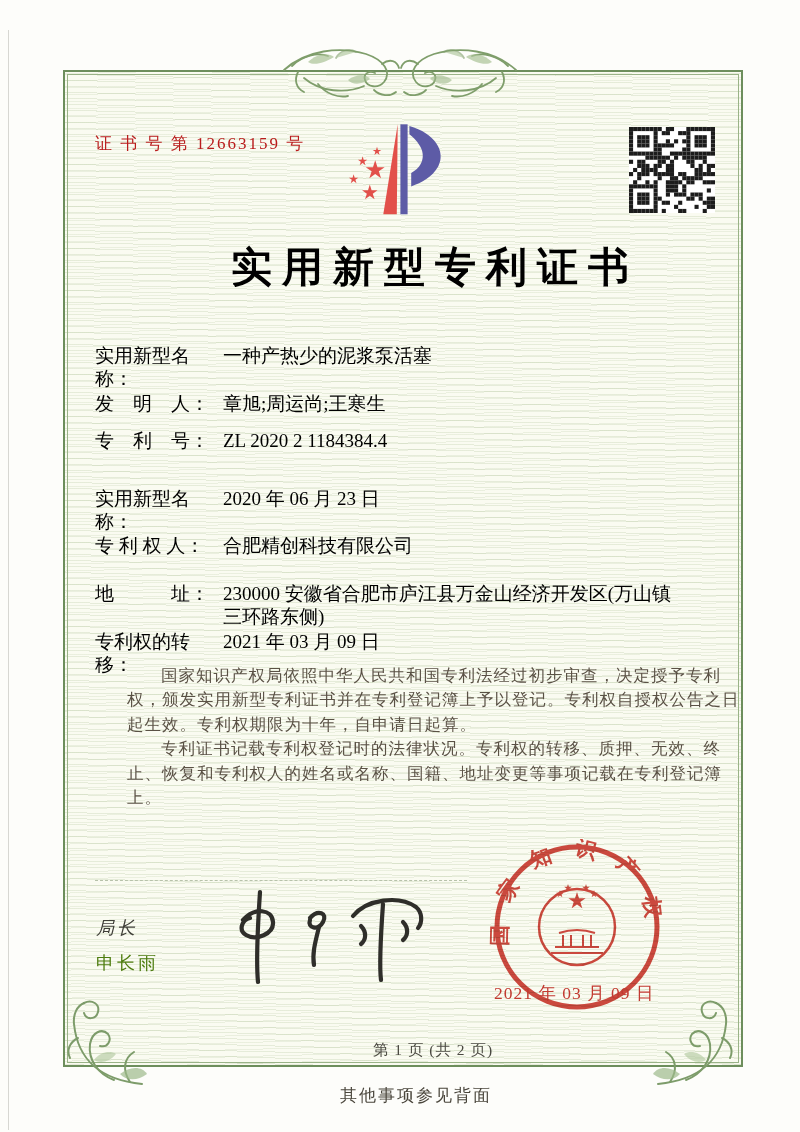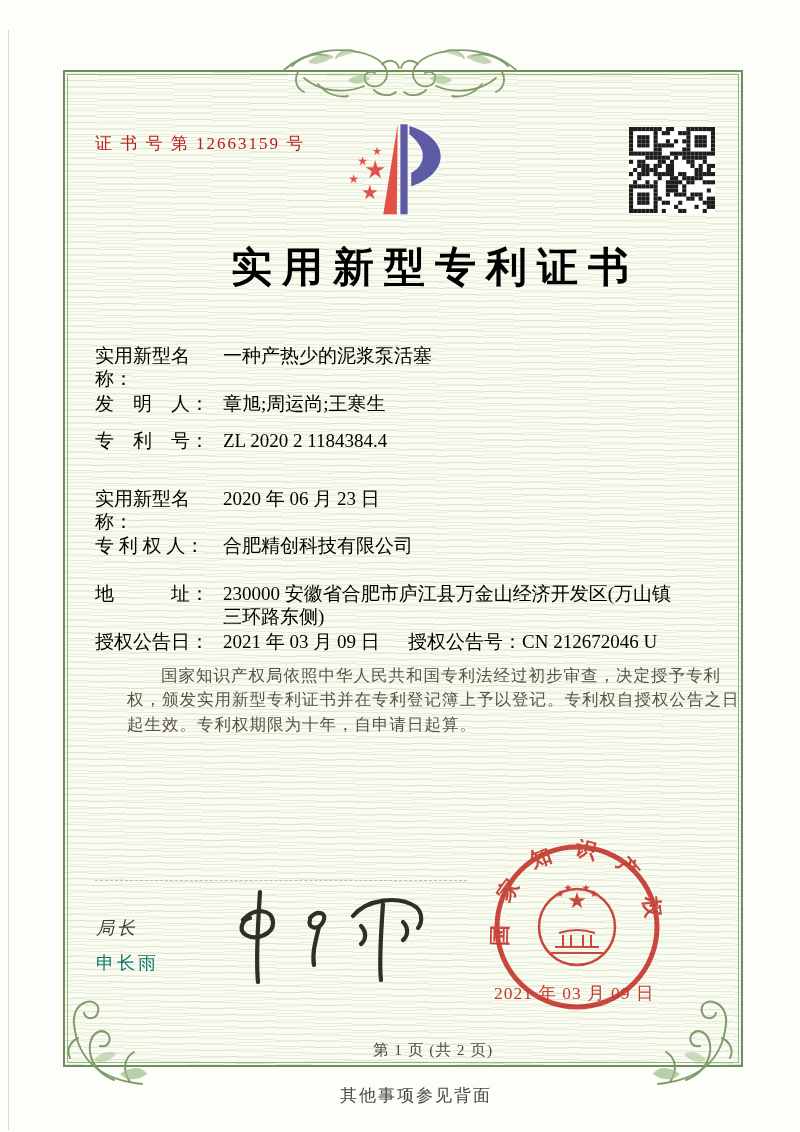--- a/index.html
+++ b/index.html
@@ -42,21 +42,21 @@
 
   .body-text{position:absolute;left:95px;top:664px;width:616px;margin-left:32px;}
   .body-text p{
     margin:0;font-size:16.5px;line-height:24.4px;letter-spacing:1px;
     color:#5a5145;text-indent:34px;
   }
 
   .micro-line{position:absolute;left:95px;top:880px;width:372px;border-top:1px dashed #b7c2aa;}
 
   .sig-title{position:absolute;left:96px;top:916px;font-size:18px;letter-spacing:3px;color:#3f3e38;font-style:italic;}
-  .sig-name{position:absolute;left:96px;top:951px;font-size:18px;letter-spacing:3px;color:#0f766e;}
+  .sig-name{position:absolute;left:96px;top:951px;font-size:18px;letter-spacing:3px;color:#4d7c0f;}
   .sig-scribble{position:absolute;left:215px;top:882px;}
 
   .seal{position:absolute;left:489px;top:839px;mix-blend-mode:multiply;opacity:.95;}
   .seal-date{position:absolute;left:494px;top:981px;font-size:17.5px;letter-spacing:1px;color:#c23a31;}
 
   .page-info{position:absolute;left:63px;top:1040px;width:740px;text-align:center;font-size:15.5px;color:#4b4a42;letter-spacing:1px;}
   .back-note{position:absolute;left:16px;top:1084px;width:800px;text-align:center;font-size:17px;color:#4a463c;letter-spacing:2px;}
 </style>
 </head>
 <body>
@@ -374,28 +374,26 @@
 <div class="row" style="top:487px">
   <span class="lbl">实用新型名称：</span><span class="val">2020 年 06 月 23 日</span>
 </div>
 <div class="row" style="top:534px">
   <span class="lbl">专 利 权 人：</span><span class="val">合肥精创科技有限公司</span>
 </div>
 <div class="row" style="top:582px">
   <span class="lbl">地　　　址：</span><span class="val val-narrow">230000 安徽省合肥市庐江县万金山经济开发区(万山镇三环路东侧)</span>
 </div>
 <div class="row" style="top:630px">
-  <span class="lbl">授权公告日：</span><span class="val">2021 年 03 月 09 日</span>
-  <span class="pair2">
-    <span>授权公告号：</span><span>CN 212672046 U</span>
-  </span>
+  <span class="lbl">专利权的转移：</span><span class="val">2021 年 03 月 09 日</span>
 </div>
 
 <div class="body-text">
   <p>国家知识产权局依照中华人民共和国专利法经过初步审查，决定授予专利权，颁发实用新型专利证书并在专利登记簿上予以登记。专利权自授权公告之日起生效。专利权期限为十年，自申请日起算。</p>
+  <p>专利证书记载专利权登记时的法律状况。专利权的转移、质押、无效、终止、恢复和专利权人的姓名或名称、国籍、地址变更等事项记载在专利登记簿上。</p>
 </div>
 
 <div class="micro-line"></div>
 
 <div class="sig-title">局长</div>
 <div class="sig-name">申长雨</div>
 
 <svg class="sig-scribble" width="215" height="105" viewBox="0 0 215 105">
   <g fill="none" stroke="#2f2e2a" stroke-width="4.2" stroke-linecap="round">
     <path d="M28,38 C40,25 57,27 58,40 C59,52 41,59 31,53 C23,48 27,38 35,36"></path>

